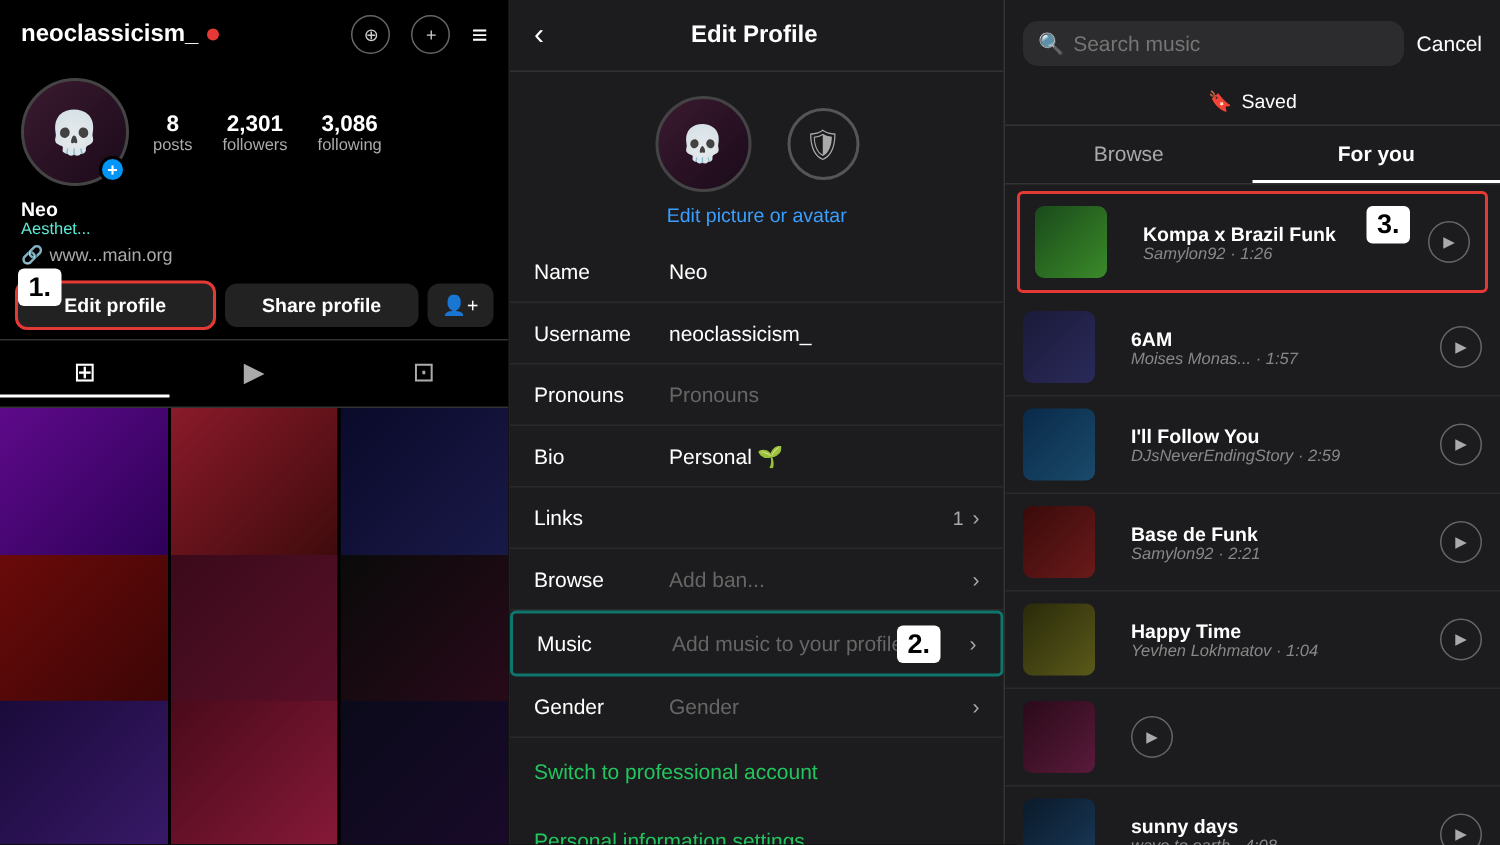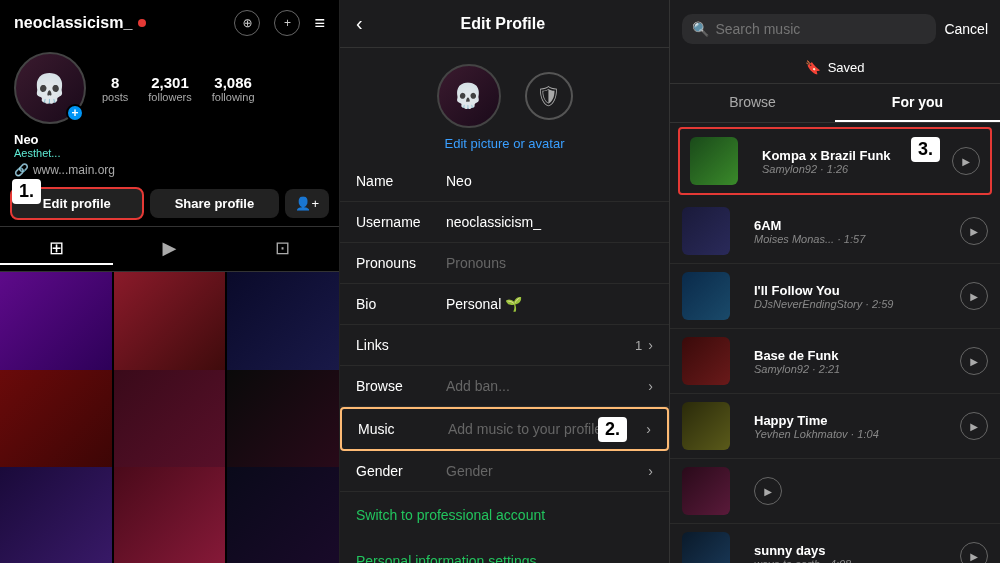--- a/index.html
+++ b/index.html
@@ -303,21 +303,21 @@
       margin-right: 6px;
     }
     .p2-chevron {
       font-size: 14px;
       color: #aaa;
     }
     .p2-music-row {
       display: flex;
       align-items: center;
       padding: 12px 16px;
-      border: 2px solid #fdba74;
+      border: 2px solid #0f766e;
       border-radius: 4px;
       margin: 0;
       background: transparent;
       position: relative;
     }
     .step2-badge {
       position: absolute;
       right: 40px;
       top: 8px;
       background: #fff;

